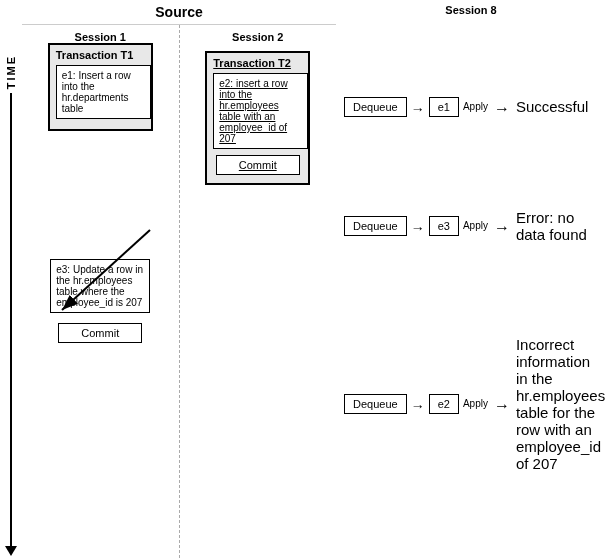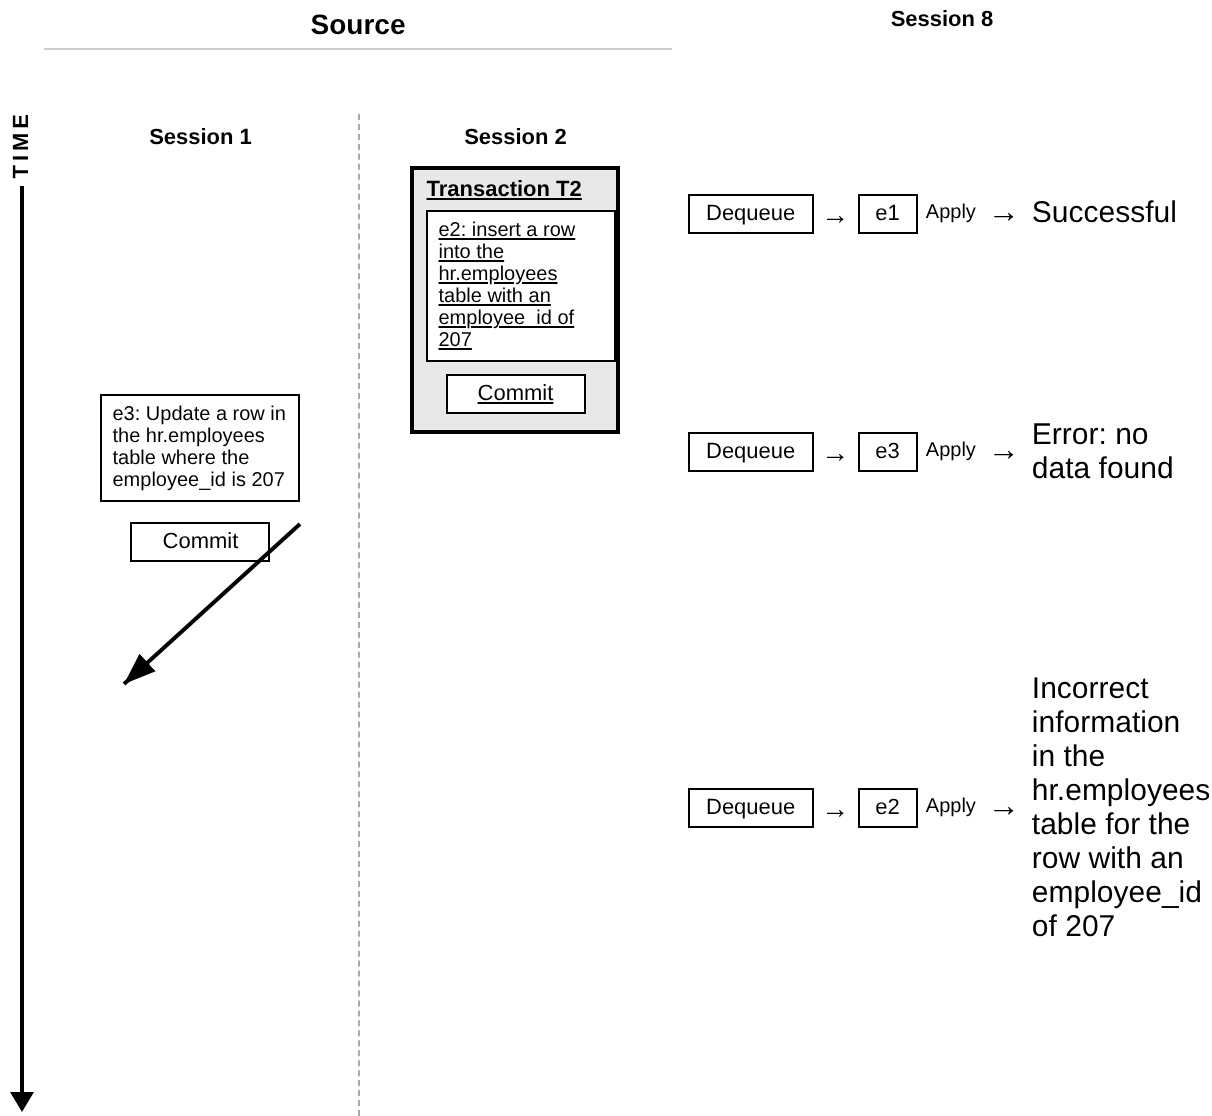--- a/index.html
+++ b/index.html
@@ -104,21 +104,21 @@
       width: 95px;
       margin-bottom: 6px;
       margin-top: 2px;
     }
 
     .commit-box {
       border: 1px solid #000;
       background: #fff;
       padding: 3px 8px;
       font-size: 11px;
-      width: 70px;
+      width: 84px;
       text-align: center;
       margin-top: 4px;
       margin-bottom: 6px;
     }
 
     
     .destination-section {
       width: 270px;
       display: flex;
       flex-direction: column;
@@ -176,21 +176,20 @@
       font-size: 15px;
       margin-left: 4px;
       max-width: 100px;
     }
 
     .source-wrapper {
       position: relative;
       flex: 1;
       display: flex;
       flex-direction: column;
-      gap: 32px;
     }
 
     .sessions-wrapper {
       flex: 1;
       display: flex;
       position: relative;
     }
 
     svg.overlay {
       position: absolute;
@@ -210,20 +209,24 @@
     <div class="time-label">TIME</div>
     <div class="time-line"></div>
   </div>
 
   <div class="source-wrapper">
     <div class="source-header">Source</div>
     <div class="sessions-wrapper">
 
       <div class="session-col" style="padding-top:6px;">
         <div class="session-header">Session 1</div>
+        <div class="transaction-box">
+          <div class="transaction-title">Transaction T1</div>
+          <div class="event-box">e1: Insert a row into the hr.departments table</div>
+        </div>
         <div style="height:120px;"></div>
         <div class="event-box" style="width:100px;">e3: Update a row in the hr.employees table where the employee_id is 207</div>
         <div class="commit-box">Commit</div>
       </div>
 
       <div class="session-col" style="padding-top:6px; border-right: none;">
         <div class="session-header">Session 2</div>
         <div class="transaction-box" style="margin-top:8px;text-decoration:underline;">
           <div class="transaction-title">Transaction T2</div>
           <div class="event-box">e2: insert a row into the hr.employees table with an employee_id of 207</div>

